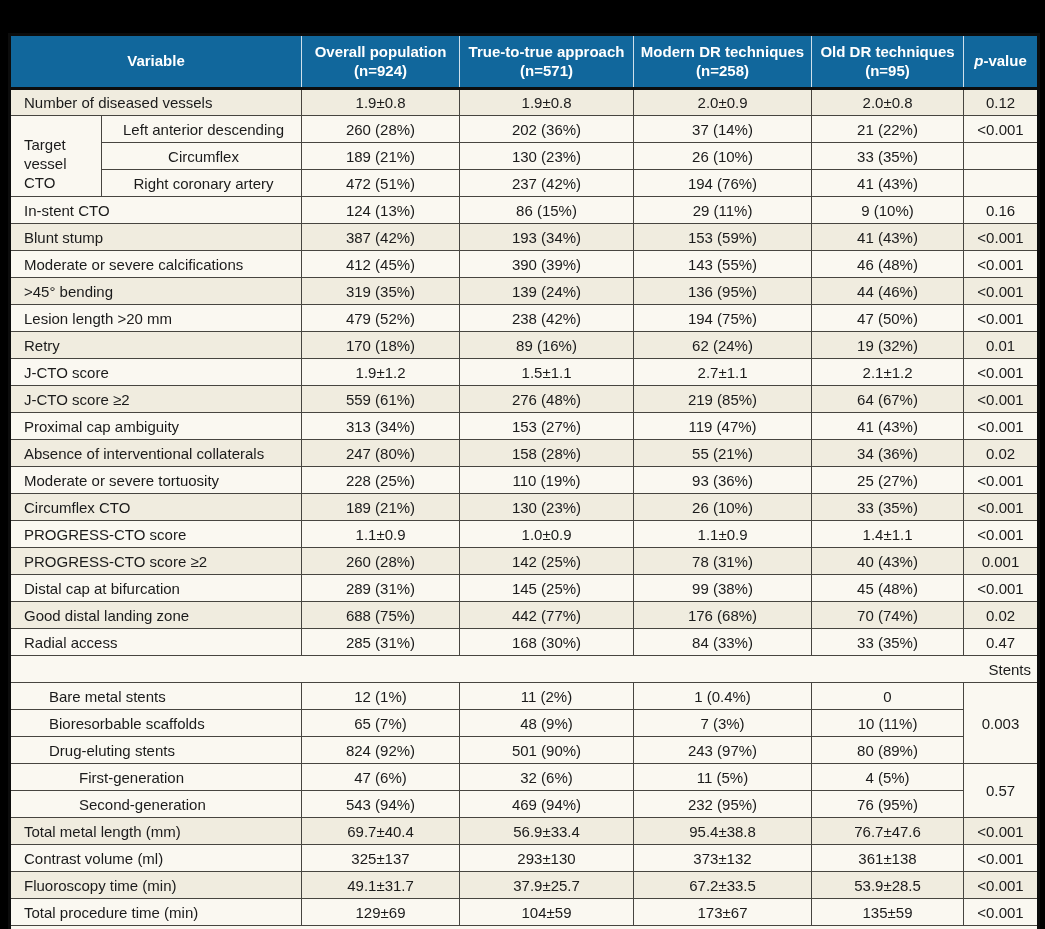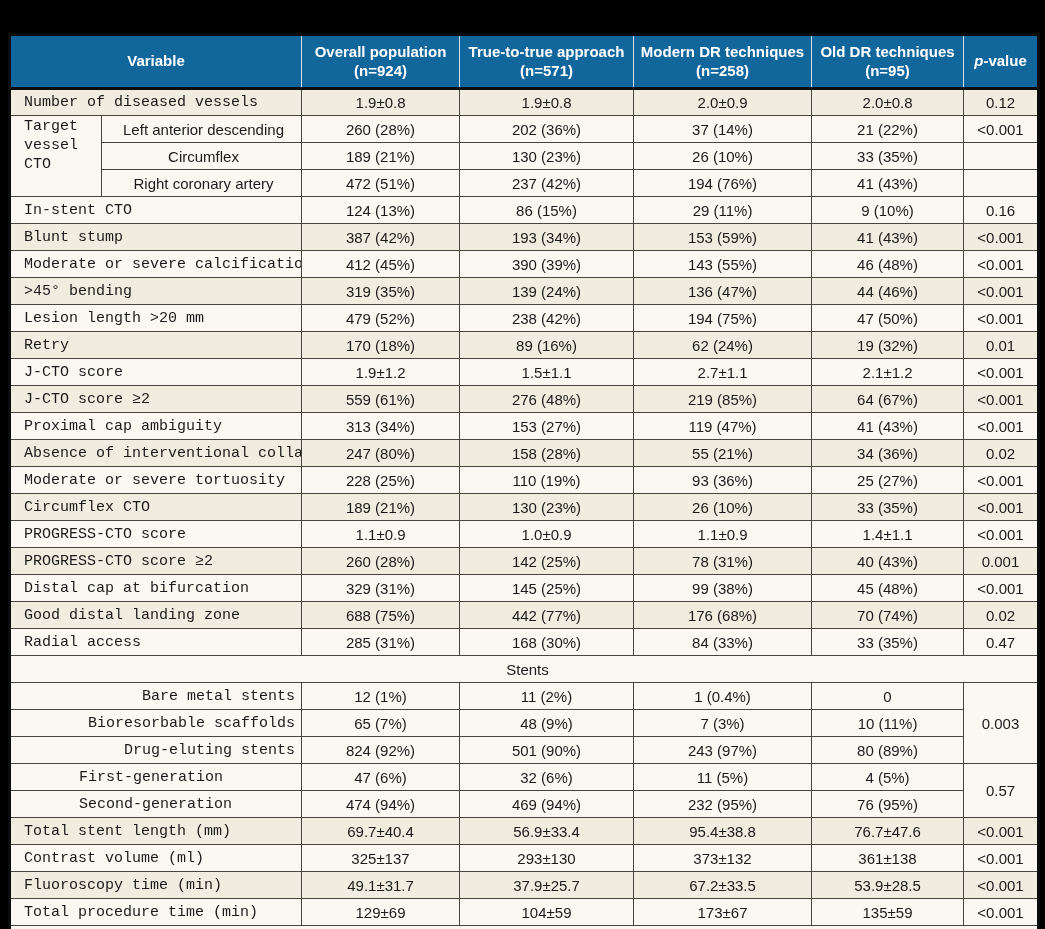--- a/index.html
+++ b/index.html
@@ -42,26 +42,26 @@
     font-size: 15px;
     color: #1b1b1b;
     border: 1px solid #474540;
     height: 27px;
     padding: 1px 6px;
     background: var(--row-plain, #faf8f1);
     overflow: hidden;
     white-space: nowrap;
   }
   tr.shaded td { background: var(--row-shaded, #f0ecdf); }
-  td.label   { text-align: left; padding-left: 13px; font-family: Liberation Mono, monospace; }
-  td.group   { vertical-align: top; padding-top: 2px; line-height: 1.25; white-space: normal; }
+  td.label   { text-align: left; padding-left: 13px; }
+  td.group   { vertical-align: top; padding-top: 20px; line-height: 1.25; white-space: normal; }
   td.sublabel{ text-align: center; padding-left: 10px; }
-  td.indent1 { padding-left: 38px; text-align: right; }
+  td.indent1 { padding-left: 38px; }
   td.indent2 { padding-left: 68px; }
-  td.section { text-align: center; padding-left: 13px; }
+  td.section { text-align: right; padding-left: 13px; }
   td.val     { text-align: center; }
   tfoot td   { text-align: left; padding-left: 13px; font-size: 14.5px; height: 22px; }
 </style>
 </head>
 <body style="background: rgb(0, 0, 0);">
 
 <div class="table-wrap">
   <table>
     <colgroup>
       <col style="width:92px">
@@ -141,21 +141,21 @@
           <td class="val">412 (45%)</td>
           <td class="val">390 (39%)</td>
           <td class="val">143 (55%)</td>
           <td class="val">46 (48%)</td>
           <td class="val">&lt;0.001</td>
         </tr>
         <tr class="shaded">
           <td class="label" colspan="2">&gt;45° bending</td>
           <td class="val">319 (35%)</td>
           <td class="val">139 (24%)</td>
-          <td class="val">136 (47%)</td>
+          <td class="val">136 (95%)</td>
           <td class="val">44 (46%)</td>
           <td class="val">&lt;0.001</td>
         </tr>
         <tr>
           <td class="label" colspan="2">Lesion length &gt;20 mm</td>
           <td class="val">479 (52%)</td>
           <td class="val">238 (42%)</td>
           <td class="val">194 (75%)</td>
           <td class="val">47 (50%)</td>
           <td class="val">&lt;0.001</td>
@@ -227,21 +227,21 @@
         <tr class="shaded">
           <td class="label" colspan="2">PROGRESS-CTO score ≥2</td>
           <td class="val">260 (28%)</td>
           <td class="val">142 (25%)</td>
           <td class="val">78 (31%)</td>
           <td class="val">40 (43%)</td>
           <td class="val">0.001</td>
         </tr>
         <tr>
           <td class="label" colspan="2">Distal cap at bifurcation</td>
-          <td class="val">329 (31%)</td>
+          <td class="val">289 (31%)</td>
           <td class="val">145 (25%)</td>
           <td class="val">99 (38%)</td>
           <td class="val">45 (48%)</td>
           <td class="val">&lt;0.001</td>
         </tr>
         <tr class="shaded">
           <td class="label" colspan="2">Good distal landing zone</td>
           <td class="val">688 (75%)</td>
           <td class="val">442 (77%)</td>
           <td class="val">176 (68%)</td>
@@ -284,27 +284,27 @@
         <tr>
           <td class="label indent2" colspan="2">First-generation</td>
           <td class="val">47 (6%)</td>
           <td class="val">32 (6%)</td>
           <td class="val">11 (5%)</td>
           <td class="val">4 (5%)</td>
           <td class="val" rowspan="2">0.57</td>
         </tr>
         <tr>
           <td class="label indent2" colspan="2">Second-generation</td>
-          <td class="val">474 (94%)</td>
+          <td class="val">543 (94%)</td>
           <td class="val">469 (94%)</td>
           <td class="val">232 (95%)</td>
           <td class="val">76 (95%)</td>
         </tr>
         <tr class="shaded">
-          <td class="label" colspan="2">Total stent length (mm)</td>
+          <td class="label" colspan="2">Total metal length (mm)</td>
           <td class="val">69.7±40.4</td>
           <td class="val">56.9±33.4</td>
           <td class="val">95.4±38.8</td>
           <td class="val">76.7±47.6</td>
           <td class="val">&lt;0.001</td>
         </tr>
         <tr>
           <td class="label" colspan="2">Contrast volume (ml)</td>
           <td class="val">325±137</td>
           <td class="val">293±130</td>

